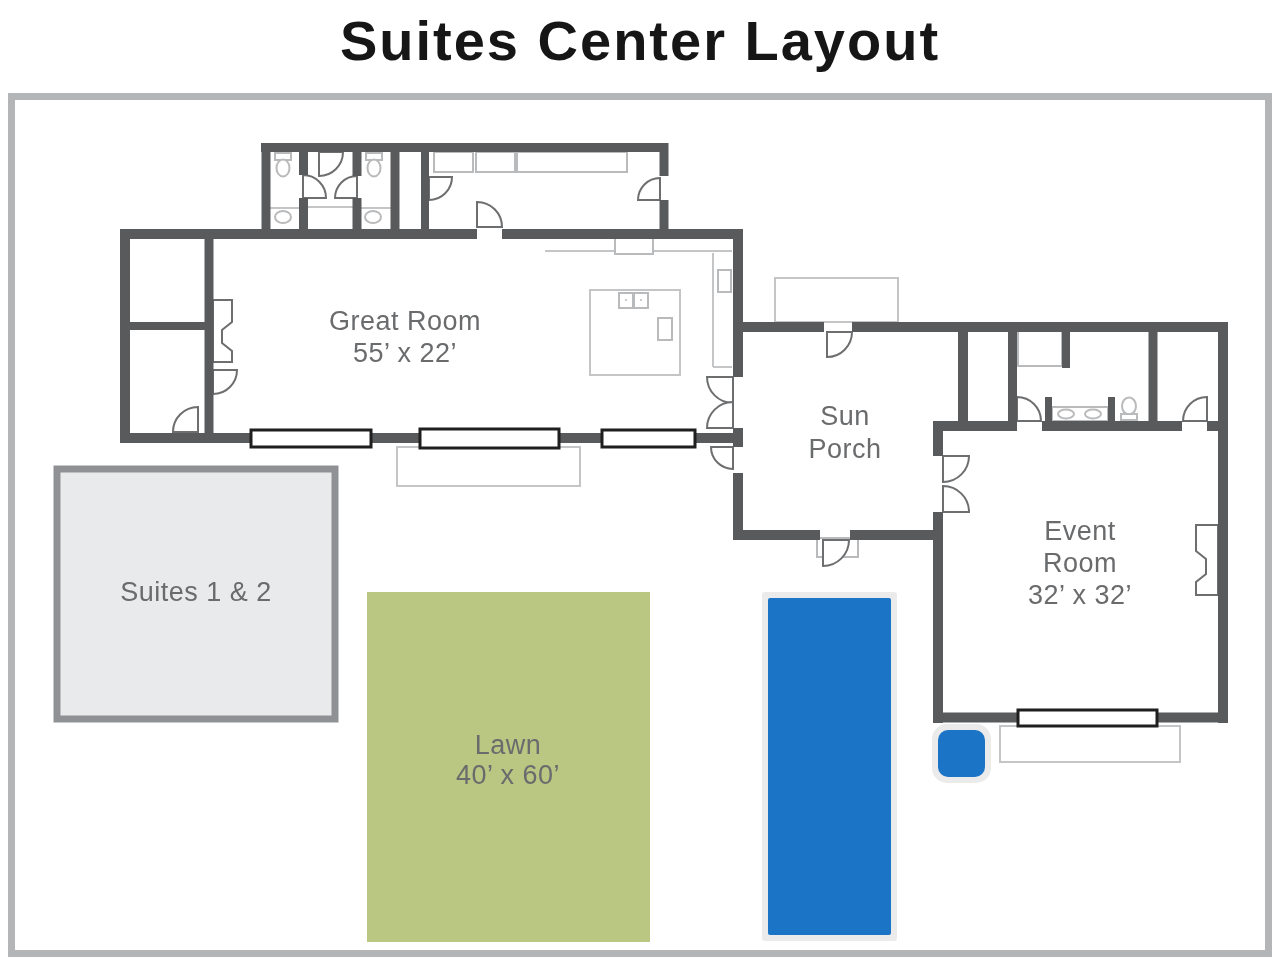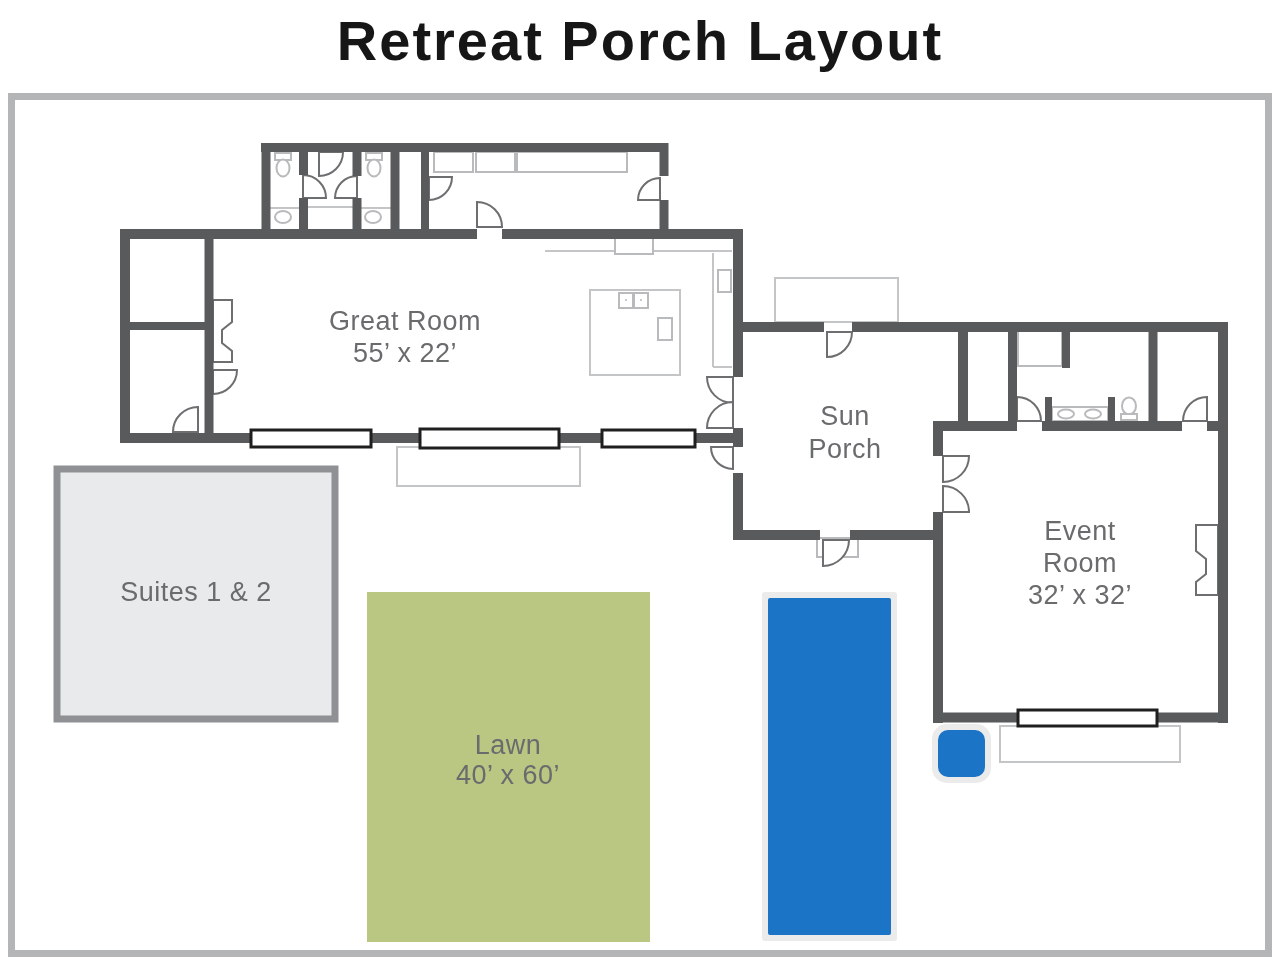--- a/index.html
+++ b/index.html
@@ -14,21 +14,21 @@
   .fixture{stroke:#b9babc;stroke-width:2;fill:#ffffff;}
   .fixture-open{stroke:#c4c5c7;stroke-width:2;fill:none;}
   .door{stroke:#6d6e70;stroke-width:2;fill:#ffffff;}
   .window{fill:#ffffff;stroke:#1f1f1f;stroke-width:3;}
 </style>
 </head>
 <body>
 
 <div class="stage">
 
-  <div class="title">Retreat Porch Layout</div>
+  <div class="title">Suites Center Layout</div>
 
   <svg class="plan-svg" width="1280" height="960" viewBox="0 0 1280 960">
 
     <rect x="11.5" y="96.5" width="1257" height="857" fill="none" stroke="#b3b5b7" stroke-width="7"></rect>
 
     <rect x="57" y="469" width="278" height="250" fill="#e9eaeb" stroke="#909194" stroke-width="7"></rect>
     <rect x="367" y="592" width="283" height="350" fill="#b9c783"></rect>
     <g>
       <rect x="762" y="592" width="135" height="349" rx="3" fill="#ebebeb"></rect>
       <rect x="768" y="598" width="123" height="337" rx="2" fill="#1b74c5"></rect>

